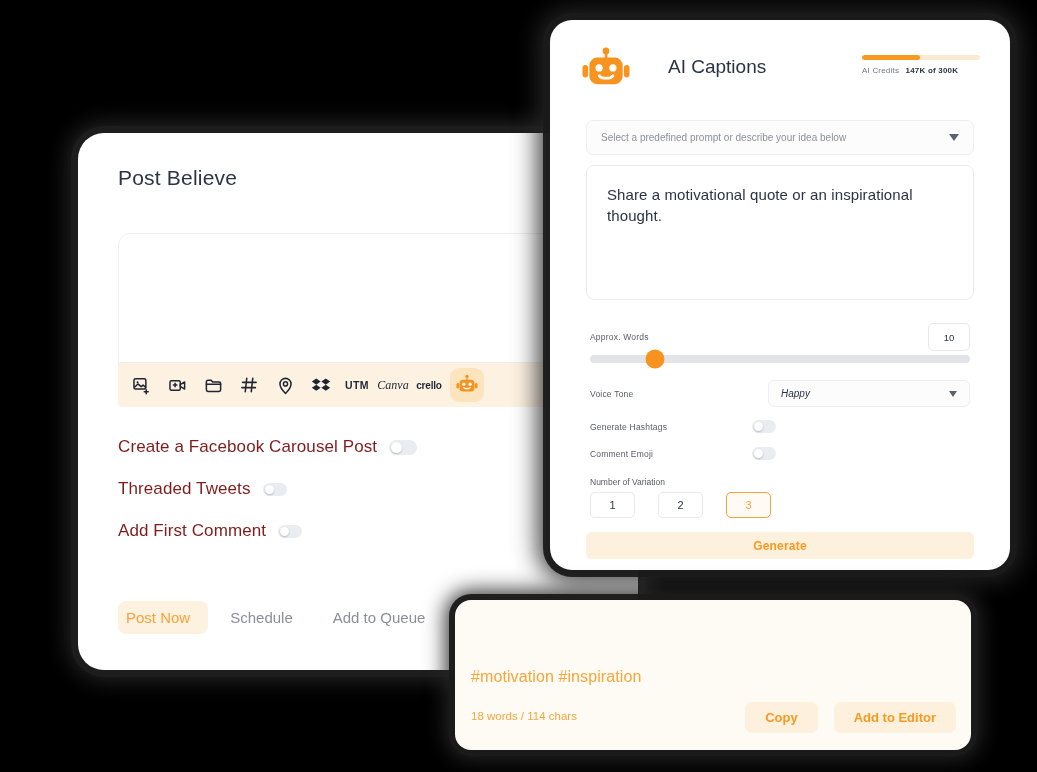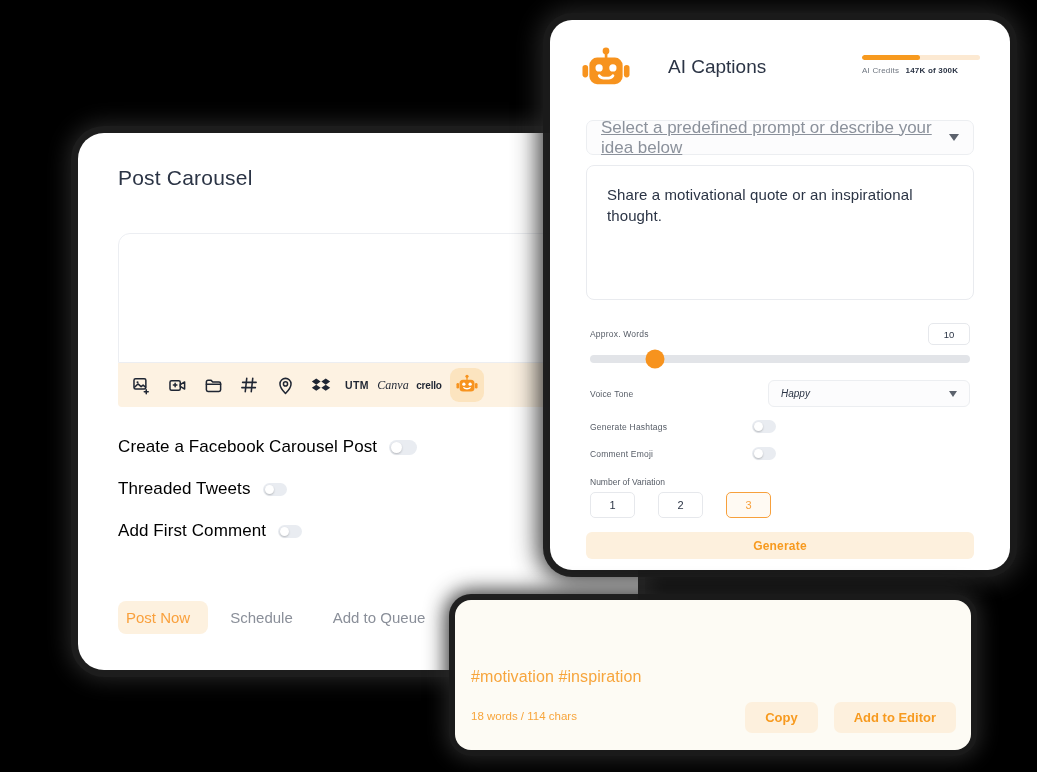--- a/index.html
+++ b/index.html
@@ -107,21 +107,21 @@
   
   .opt-row {
     position: absolute;
     left: 40px;
     display: flex;
     align-items: center;
     gap: 12px;
   }
   .opt-label {
     font-size: 17px;
-    color: #000000;
+    color: #7f1d1d;
     font-weight: 500;
     letter-spacing: .1px;
   }
   .toggle {
     width: 28px;
     height: 15px;
     border-radius: 8px;
     background: #e9ecf1;
     position: relative;
     flex: 0 0 auto;
@@ -222,24 +222,23 @@
     left: 36px; top: 100px;
     width: 388px; height: 35px;
     border: 1px solid #eceef1;
     border-radius: 7px;
     background: #fcfcfd;
     display: flex;
     align-items: center;
     padding: 0 14px;
   }
   #prompt-select-text {
-    font-size: 17px;
+    font-size: 10px;
     color: #8b919b;
     flex: 1;
-    text-decoration: underline;
   }
   .caret {
     width: 0; height: 0;
     border-left: 5px solid transparent;
     border-right: 5px solid transparent;
     border-top: 7px solid #5c626d;
   }
 
   #prompt-textarea {
     position: absolute;
@@ -264,21 +263,21 @@
     display: flex;
     align-items: center;
   }
   .field-label {
     font-size: 8.5px;
     color: #565c66;
     letter-spacing: .2px;
     flex: 1;
   }
   #words-value {
-    width: 42px; height: 22px;
+    width: 42px; height: 28px;
     border: 1px solid #e6e8ec;
     border-radius: 5px;
     display: flex;
     align-items: center;
     justify-content: center;
     font-size: 9.5px;
     color: #2b3445;
     background: #fff;
   }
 
@@ -425,21 +424,21 @@
     color: #f79a1f;
   }
 </style>
 </head>
 <body>
 
 <div id="stage">
 
   <div id="composer-card">
 
-    <div id="composer-title">Post Carousel</div>
+    <div id="composer-title">Post Believe</div>
 
     <div id="composer-editor"></div>
 
     <div id="composer-toolbar">
 
       <div class="tool-btn">
         <svg width="19" height="19" viewBox="0 0 24 24" fill="none" stroke="#1f2633" stroke-width="1.9" stroke-linecap="round" stroke-linejoin="round">
           <rect x="2.5" y="3.5" width="15" height="13" rx="2"></rect>
           <circle cx="7" cy="8" r="1.3" fill="#1f2633" stroke="none"></circle>
           <path d="M3.5 14l4-4 4 3.5 2.5-2 3 2.5"></path>

